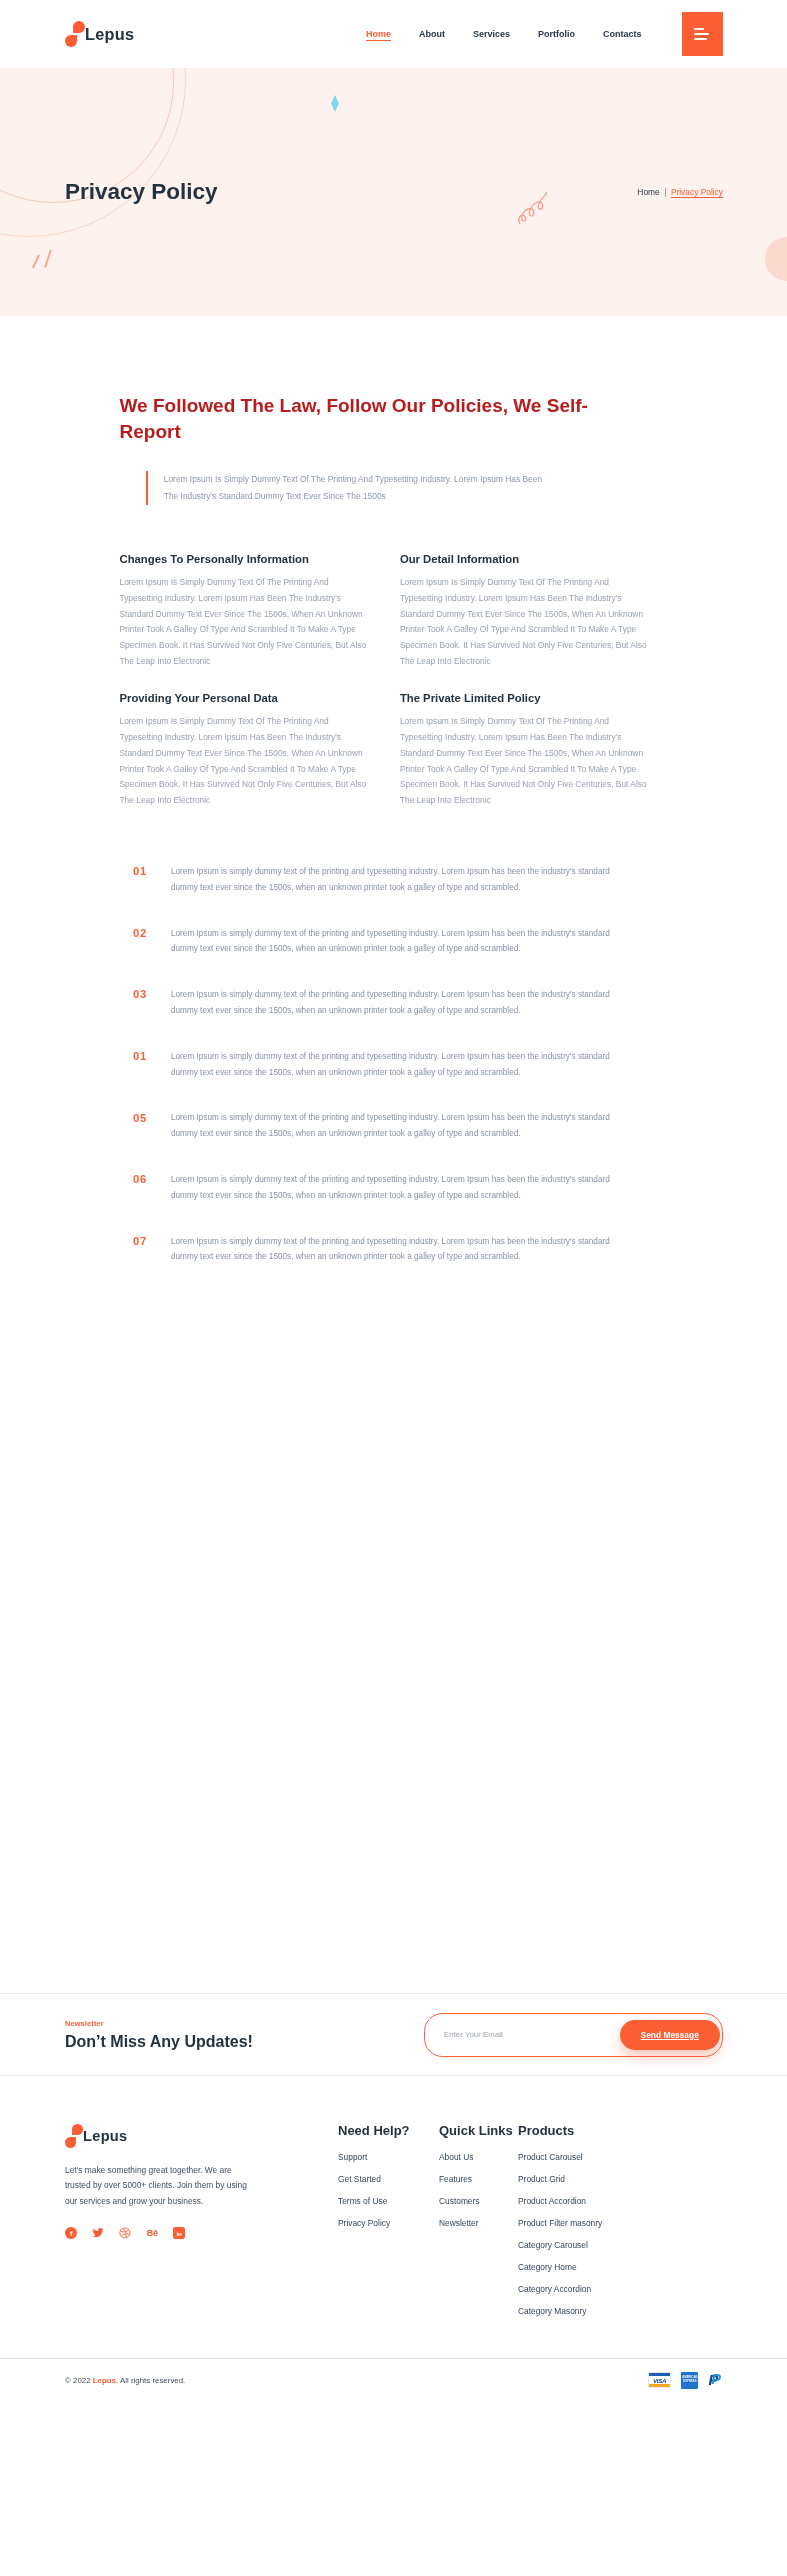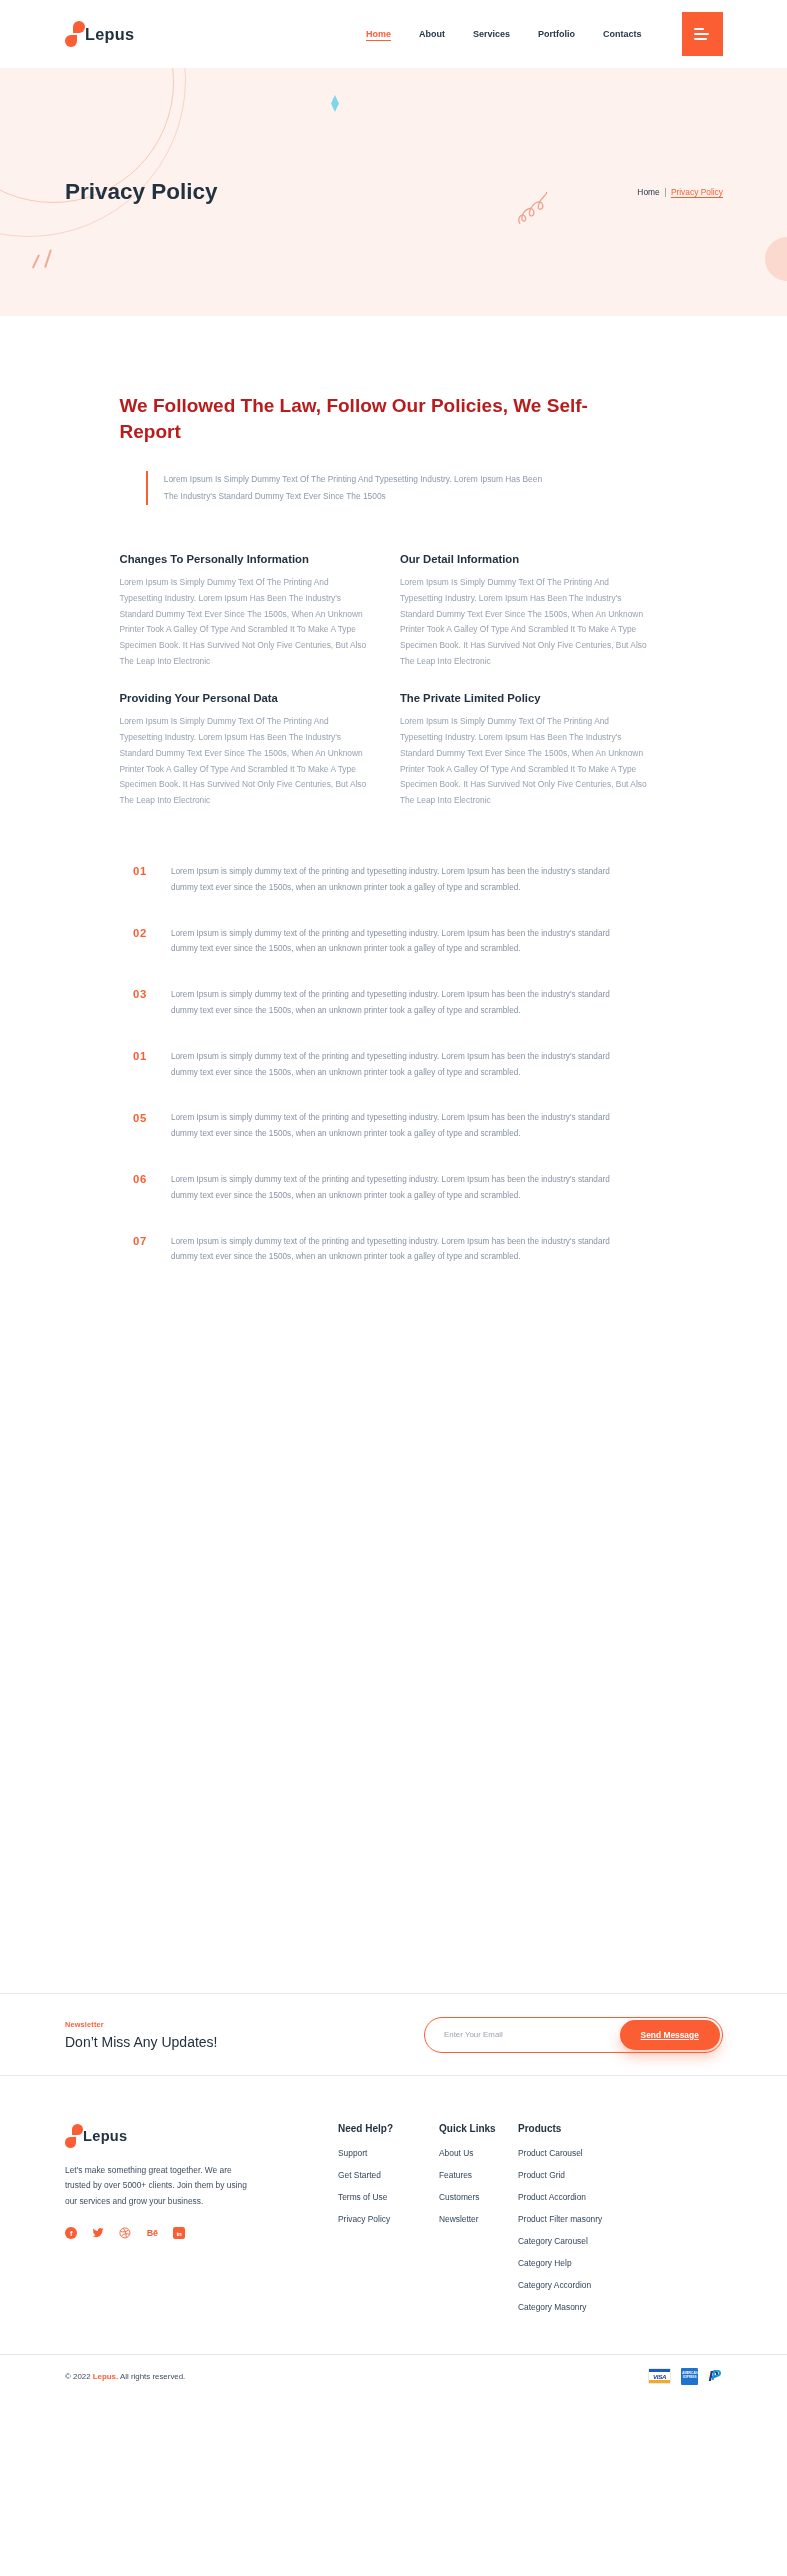--- a/index.html
+++ b/index.html
@@ -66,43 +66,43 @@
   .w-item { display:flex; margin-bottom:30px; }
   .w-num  { width:38px; flex:0 0 38px; font-size:11.3px; font-weight:700; color:#FC5E34; letter-spacing:0.6px; padding-top:1.1px; }
   .w-text { font-size:8.2px; line-height:15.8px; color:#8692A4; max-width:445px; }
 
   .spacer { height:698px; }
 
   
   .newsletter { border-top:0.6px solid #E7E9EA; border-bottom:0.6px solid #E7E9EA; height:83px; display:flex; align-items:center; }
   .newsletter .container { display:flex; align-items:center; justify-content:space-between; }
   .nl-label { font-size:7.3px; font-weight:700; color:#FC5E34; letter-spacing:0.2px; margin-bottom:5px; }
-  .nl-title { font-size:14px; font-weight:400; color:#233240; }
-  .nl-form { width:299px; height:36px; border:0.8px solid #FC5E34; border-radius:18.6px; background:#fff;
+  .nl-title { font-size:16px; font-weight:700; color:#233240; }
+  .nl-form { width:299px; height:44px; border:0.8px solid #FC5E34; border-radius:18.6px; background:#fff;
              display:flex; align-items:center; justify-content:space-between; padding:0 2.3px 0 0; }
   .nl-input { flex:1; border:none; outline:none; background:transparent; padding:0 5.6px 0 19px;
               font-size:7.9px; color:#42505f; font-family:"Liberation Sans",sans-serif; }
   .nl-input::placeholder { color:#9AA3B0; }
   .nl-btn { width:100px; height:30px; border:none; border-radius:15px; background:#FC5E34; color:#fff;
             font-size:8.4px; font-weight:700; text-decoration:underline; cursor:pointer;
             box-shadow:0 6.8px 12.4px rgba(252,94,52,.35); font-family:"Liberation Sans",sans-serif; }
 
   
   .footer { padding-top:47px; }
   .footer .container { display:flex; }
   .f-left { width:273px; padding-top:1.1px; }
   .f-desc { margin-top:14.6px; font-size:8.4px; line-height:15.8px; color:#3D4D5F; max-width:194px; }
   .socials { margin-top:17px; display:flex; align-items:center; gap:14.6px; }
   .socials a { display:inline-flex; width:12.4px; height:12.4px; align-items:center; justify-content:center; text-decoration:none; }
   .soc-fb { width:11.8px; height:11.8px; border-radius:50%; background:#FC5E34; color:#fff; font-size:7.3px; font-weight:700;
             display:flex; align-items:center; justify-content:center; }
   .soc-li { width:11.3px; height:11.3px; border-radius:2.3px; background:#FC5E34; color:#fff; font-size:6.2px; font-weight:700;
             display:flex; align-items:center; justify-content:center; }
   .soc-be { color:#FC5E34; font-size:9px; font-weight:700; letter-spacing:-0.3px; }
-  .f-col h4 { font-size:10px; font-weight:700; color:#233240; margin-bottom:13.5px; }
+  .f-col h4 { font-size:13px; font-weight:700; color:#233240; margin-bottom:13.5px; }
   .f-col a { display:block; font-size:8.4px; color:#33465A; text-decoration:none; margin-bottom:11.3px; line-height:10.7px; }
   .f-col1 { width:101px; } .f-col2 { width:79px; } .f-col3 { width:118px; } .f-col4 { flex:1; }
 
   .bottom-bar { margin-top:30px; border-top:0.6px solid #E3E6E8; padding:12.4px 0 16.3px; }
   .bottom-bar .container { display:flex; align-items:center; justify-content:space-between; }
   .copyright { font-size:7.9px; color:#3D4D5F; }
   .copyright .brand { color:#FC5E34; font-weight:700; }
   .payments { display:flex; align-items:center; gap:10px; }
   .pay-visa { width:23.6px; height:15.8px; background:#fff; border:0.6px solid #e8e8e8; border-radius:1.1px; overflow:hidden;
               display:flex; flex-direction:column; }
@@ -290,21 +290,21 @@
     </div>
 
 
     <div class="f-col f-col4">
       <h4>Products</h4>
       <a href="#">Product Carousel</a>
       <a href="#">Product Grid</a>
       <a href="#">Product Accordion</a>
       <a href="#">Product Filter masonry</a>
       <a href="#">Category Carousel</a>
-      <a href="#">Category Help</a>
+      <a href="#">Category Home</a>
       <a href="#">Category Accordion</a>
       <a href="#">Category Masonry</a>
     </div>
   </div>
 
   <div class="bottom-bar">
     <div class="container">
       <div class="copyright"><span>© 2022 </span><span class="brand">Lepus.</span><span> All rights reserved.</span></div>
       <div class="payments">
         <div class="pay-visa">

